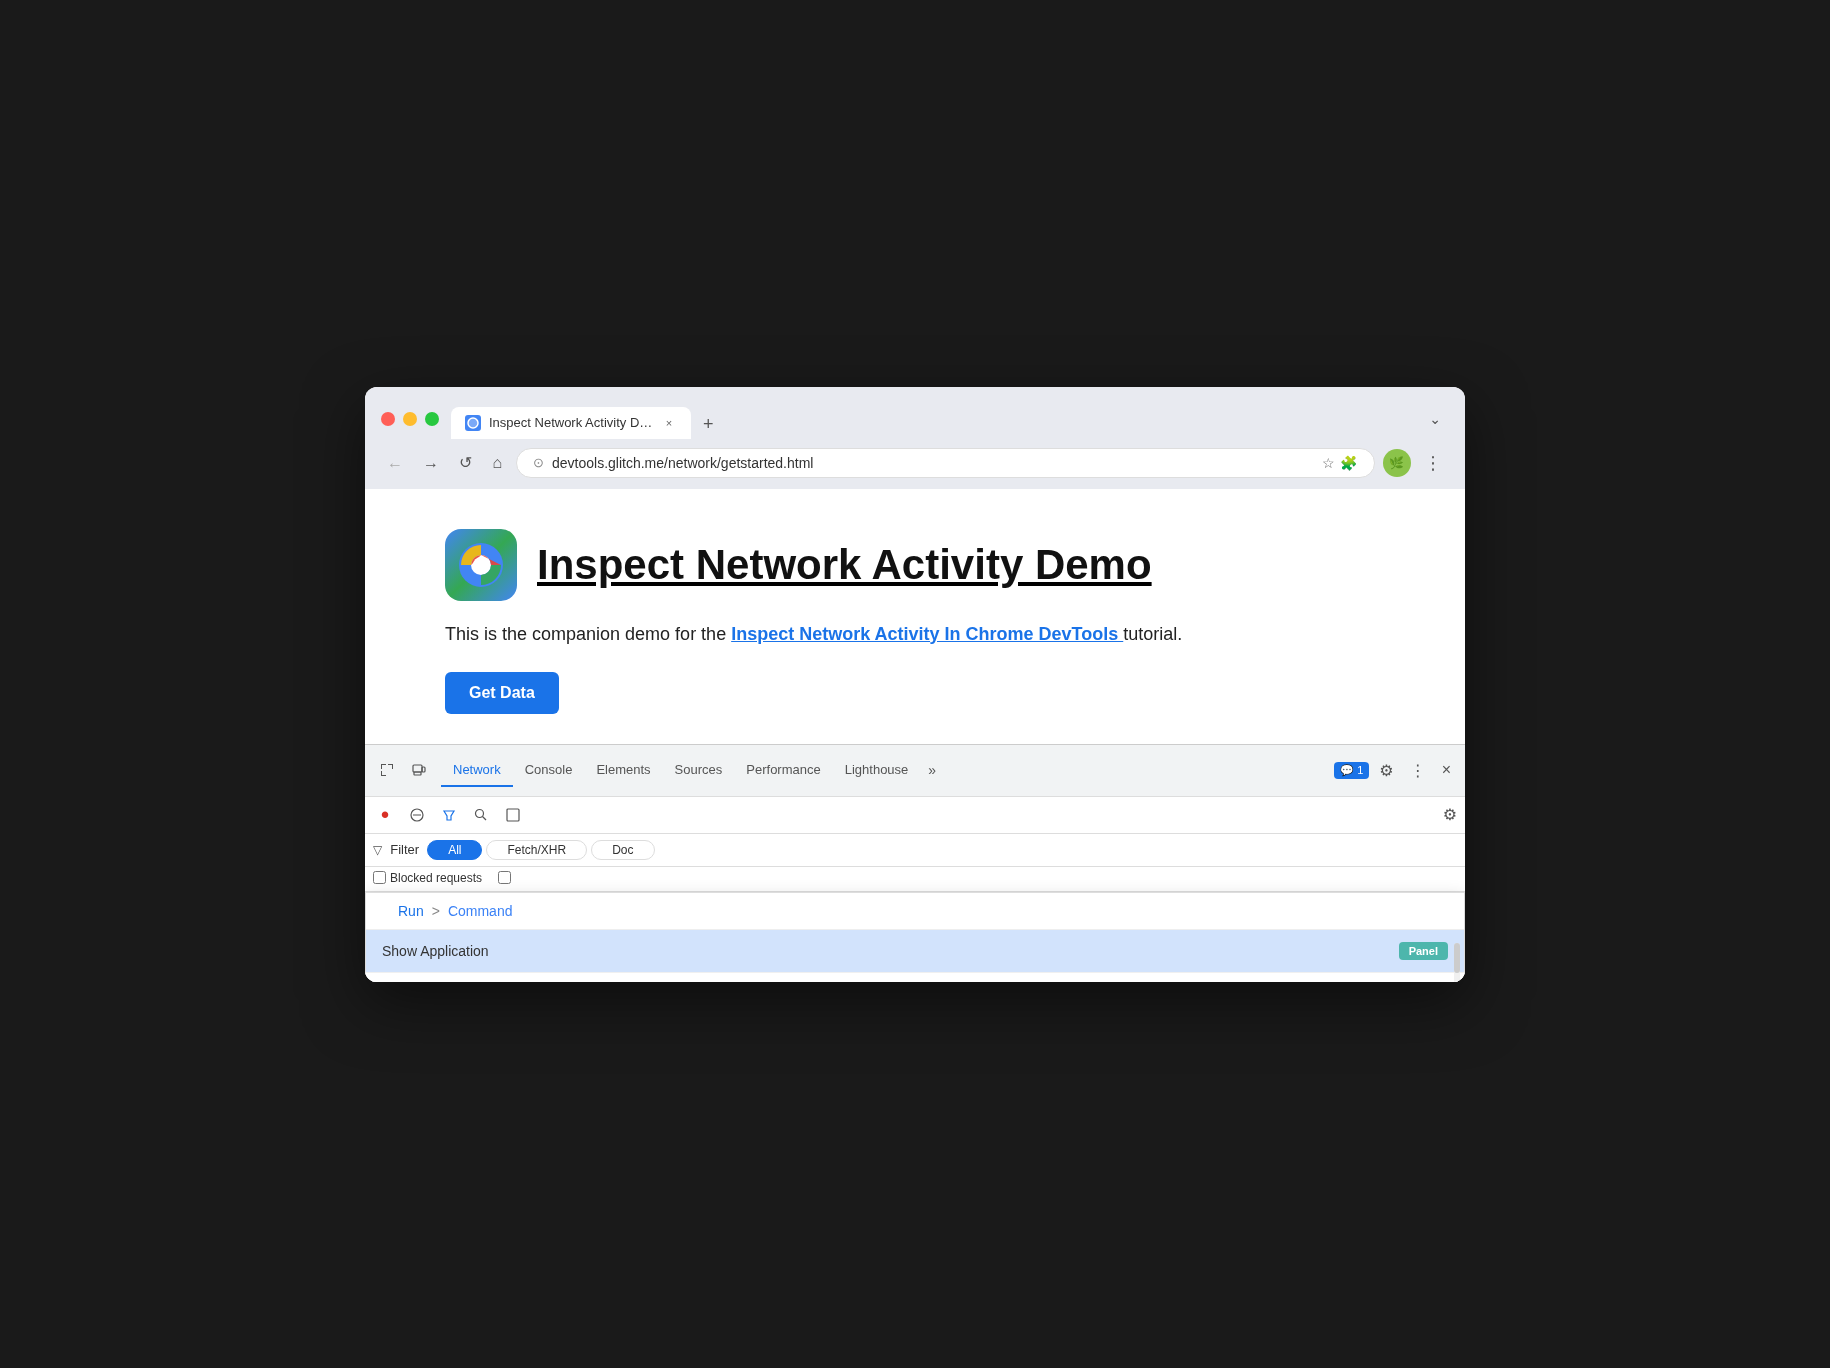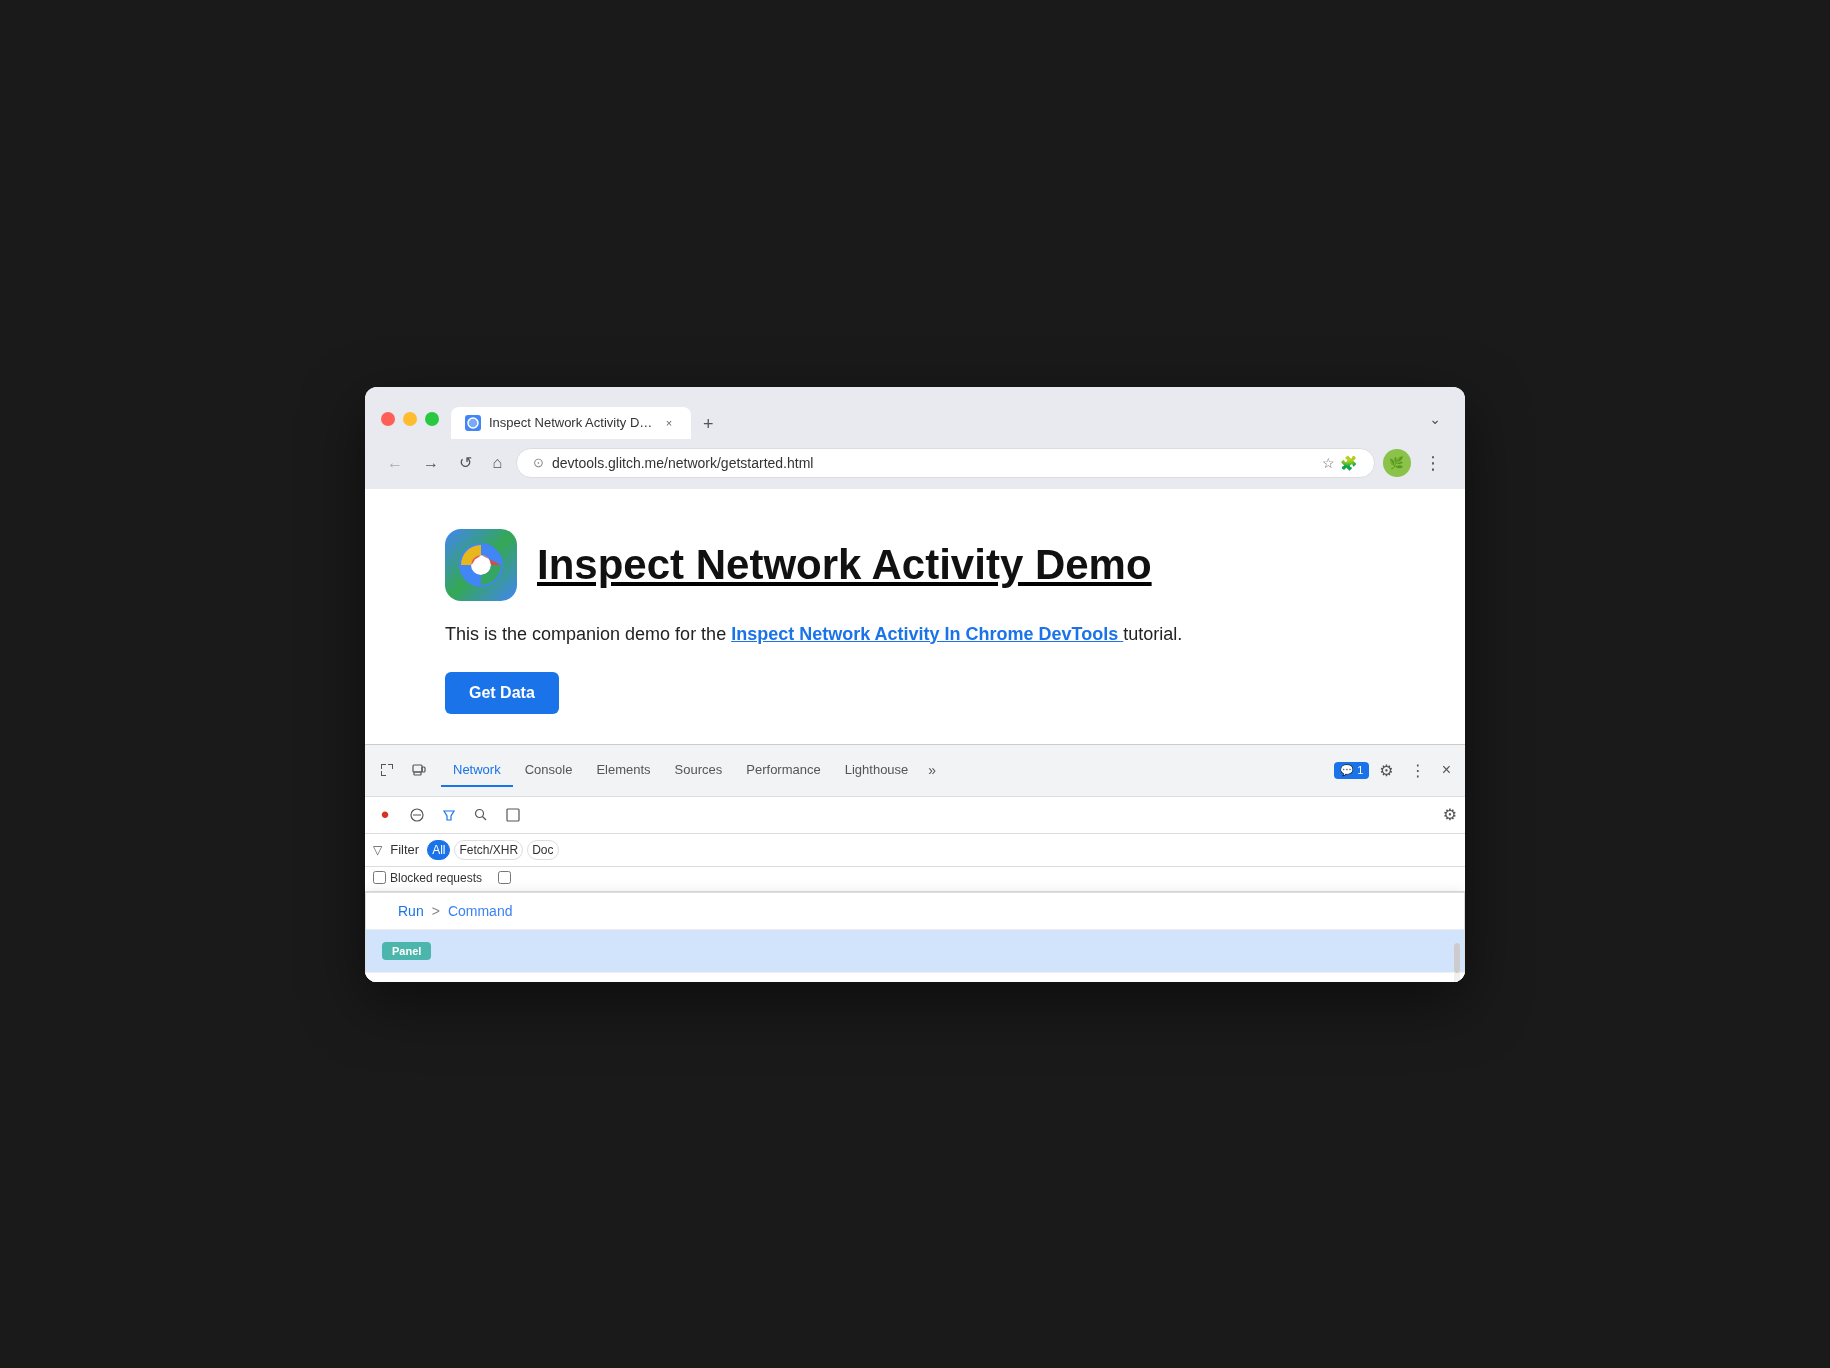--- a/index.html
+++ b/index.html
@@ -351,21 +351,21 @@
     }
     .filter-label {
       font-size: 13px;
       color: #333;
     }
     .filter-types {
       display: flex;
       gap: 4px;
     }
     .filter-chip {
-      padding: 2px 4px;
+      padding: 2px 20px;
       border: 1px solid #ddd;
       border-radius: 12px;
       font-size: 12px;
       cursor: pointer;
       background: #fff;
       color: #333;
     }
     .filter-chip.active {
       background: #1a73e8;
       color: #fff;
@@ -696,20 +696,21 @@
         <div class="command-palette">
           <div class="command-input-row">
             <span class="command-run">Run</span>
             <span class="command-arrow">&gt;</span>
             <span class="command-input">Command</span>
             <div class="command-scrollbar">
               <div class="command-scrollbar-thumb"></div>
             </div>
           </div>
           <div class="command-item highlighted">
+            <span class="command-item-label">Show Application</span>
             <span class="panel-badge">Panel</span>
           </div>
           <div class="command-item">
             
             
           </div>
 
         </div>
       </div>
 

